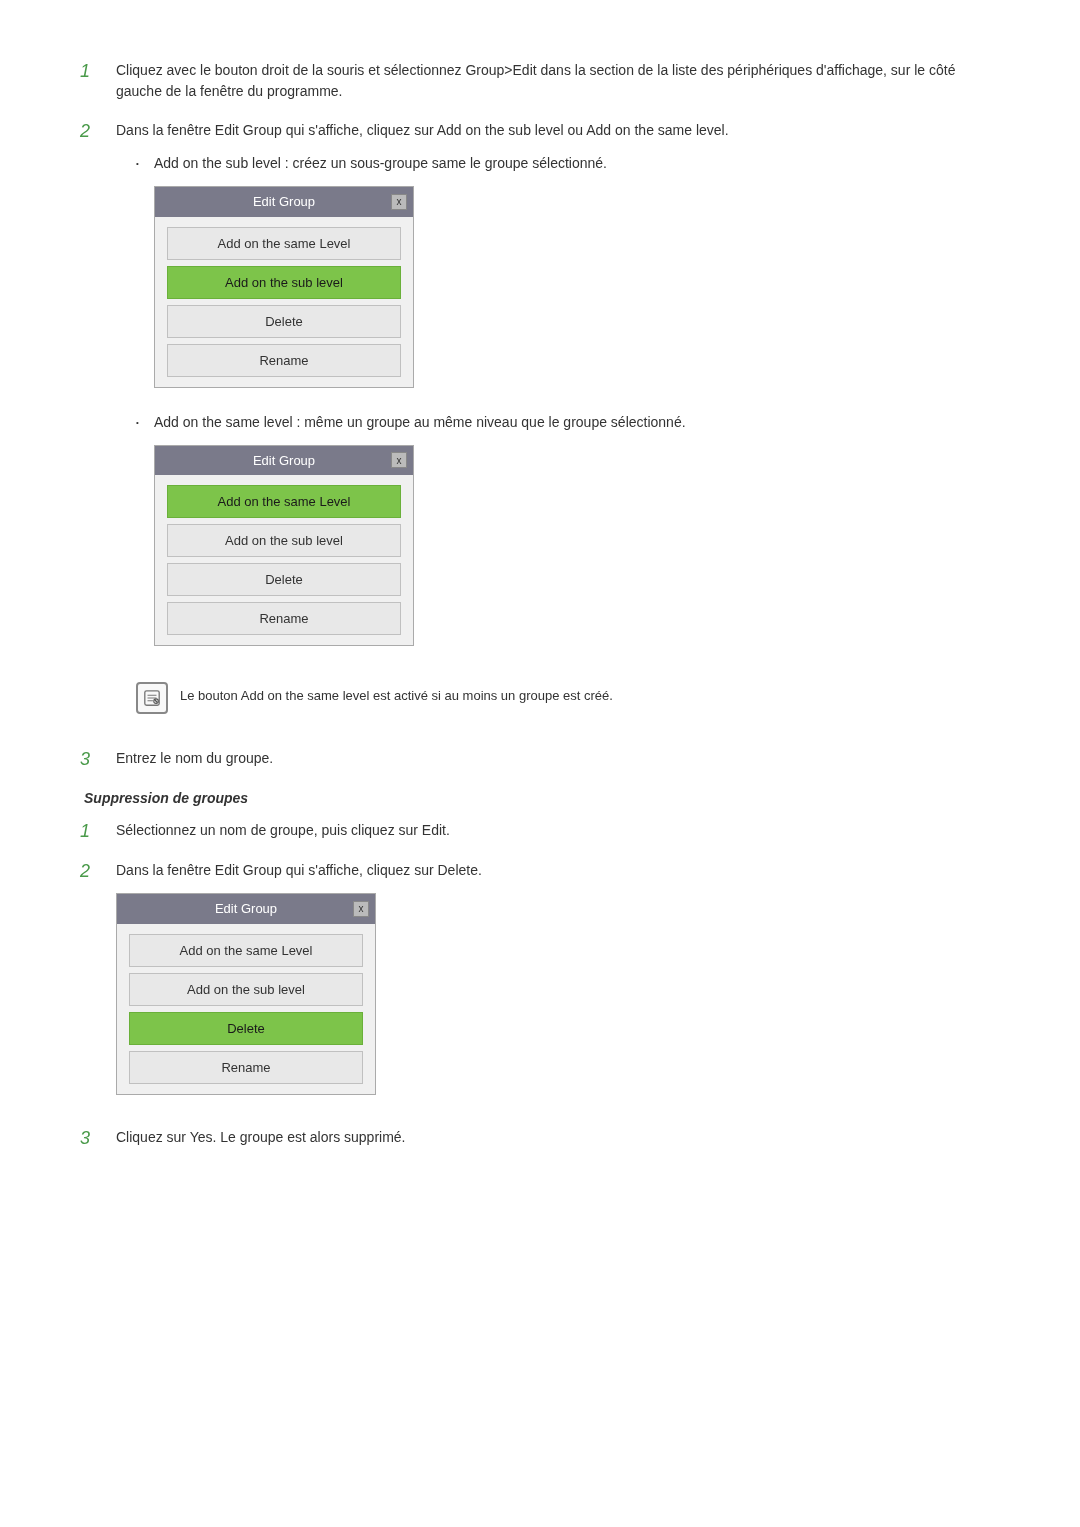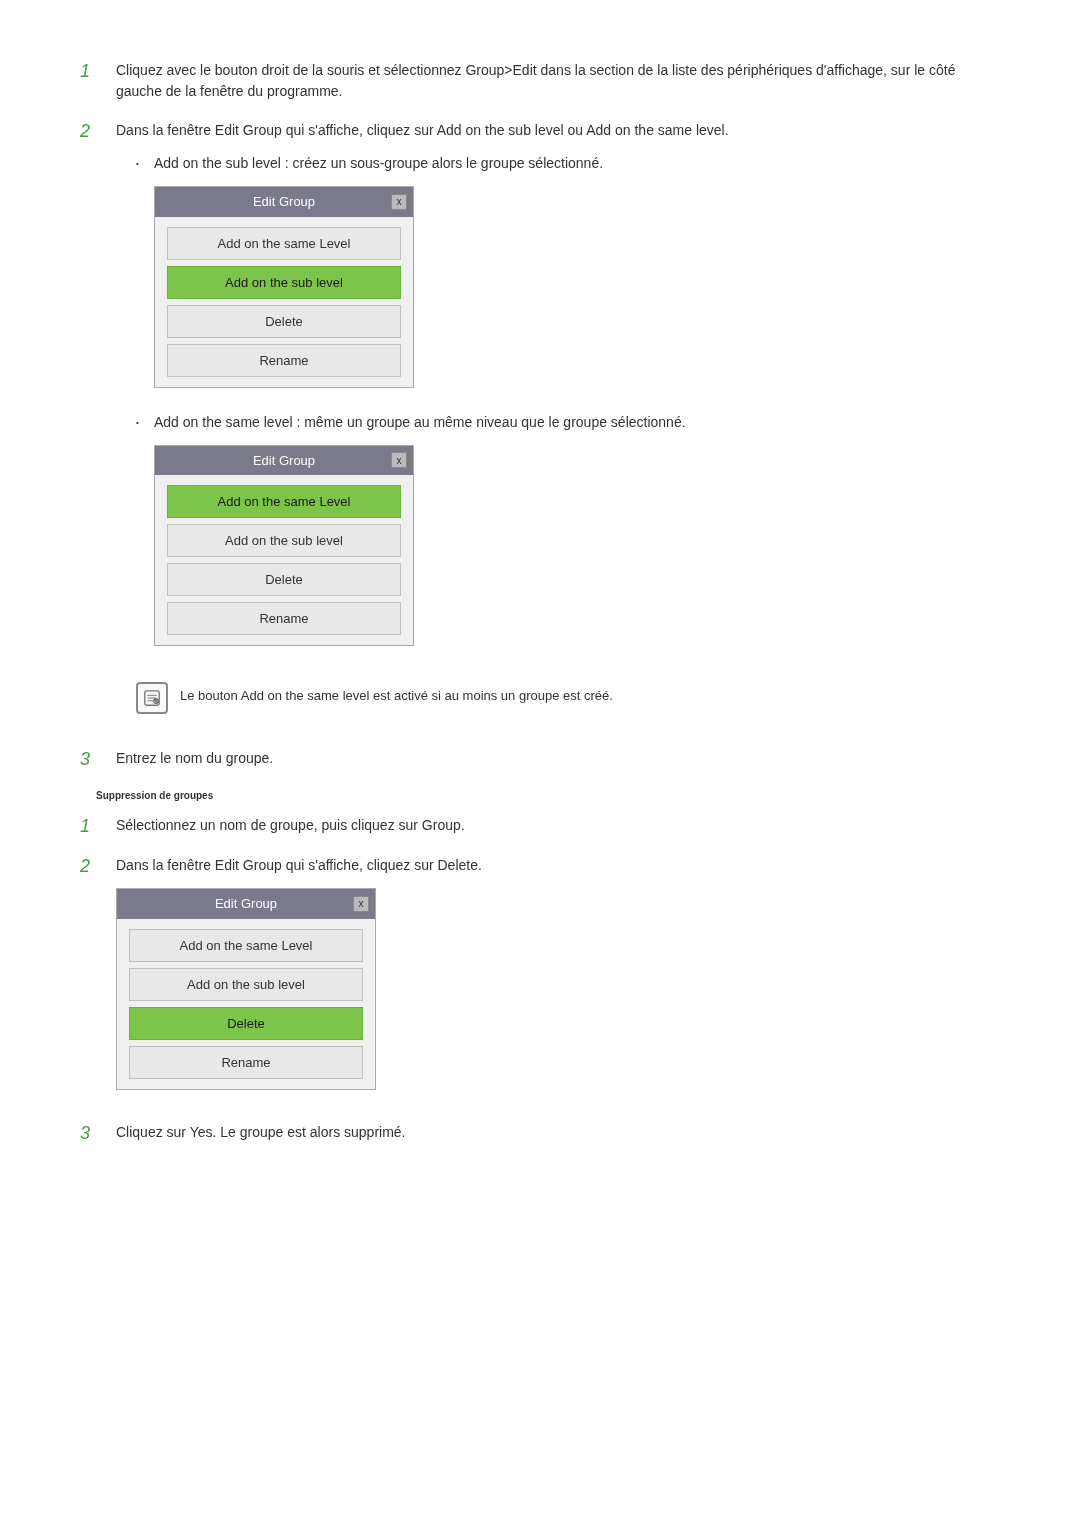--- a/index.html
+++ b/index.html
@@ -144,23 +144,24 @@
     }
 
     .note-text {
       font-size: 13px;
       line-height: 1.5;
       padding-top: 4px;
     }
 
     .section-heading {
       font-weight: bold;
-      font-size: 10px;
-      margin: 20px 0 14px 16px;
-      color: #333;
+      font-size: 14px;
+      margin: 20px 0 14px 4px;
+      color: #333;
+      font-style: italic;
     }
   </style>
 </head>
 <body>
 
 <div class="step-item">
   <div class="step-number">1</div>
   <div class="step-text">
     Cliquez avec le bouton droit de la souris et sélectionnez <b>Group&gt;Edit</b> dans la section de la liste des périphériques d'affichage, sur le côté gauche de la fenêtre du programme.
   </div>
@@ -169,21 +170,21 @@
 <div class="step-item">
   <div class="step-number">2</div>
   <div class="step-text">
     Dans la fenêtre <b>Edit Group</b> qui s'affiche, cliquez sur <b>Add on the sub level</b> ou <b>Add on the same level</b>.
 
     
     <ul class="bullet-list">
       <li class="bullet-item">
         <span class="bullet-dot">•</span>
         <span class="bullet-text">
-          <b>Add on the sub level</b><span> : créez un sous-groupe alors le groupe sélectionné.</span>
+          <b>Add on the sub level</b><span> : créez un sous-groupe same le groupe sélectionné.</span>
           
           <div class="dialog-wrapper">
             <div class="dialog-box">
               <div class="dialog-titlebar">
                 <span>Edit Group</span>
                 <div class="dialog-close">x</div>
               </div>
               <div class="dialog-body">
                 <button class="dialog-btn">Add on the same Level</button>
                 <button class="dialog-btn active">Add on the sub level</button>
@@ -239,21 +240,21 @@
 <div class="step-item">
   <div class="step-number">3</div>
   <div class="step-text">Entrez le nom du groupe.</div>
 </div>
 
 <div class="section-heading">Suppression de groupes</div>
 
 <div class="step-item">
   <div class="step-number">1</div>
   <div class="step-text">
-    Sélectionnez un nom de groupe, puis cliquez sur <b>Group</b>.
+    Sélectionnez un nom de groupe, puis cliquez sur <b>Edit</b>.
   </div>
 </div>
 
 <div class="step-item">
   <div class="step-number">2</div>
   <div class="step-text">
     Dans la fenêtre <b>Edit Group</b> qui s'affiche, cliquez sur <b>Delete</b>.
     
     <div class="dialog-wrapper">
       <div class="dialog-box">

